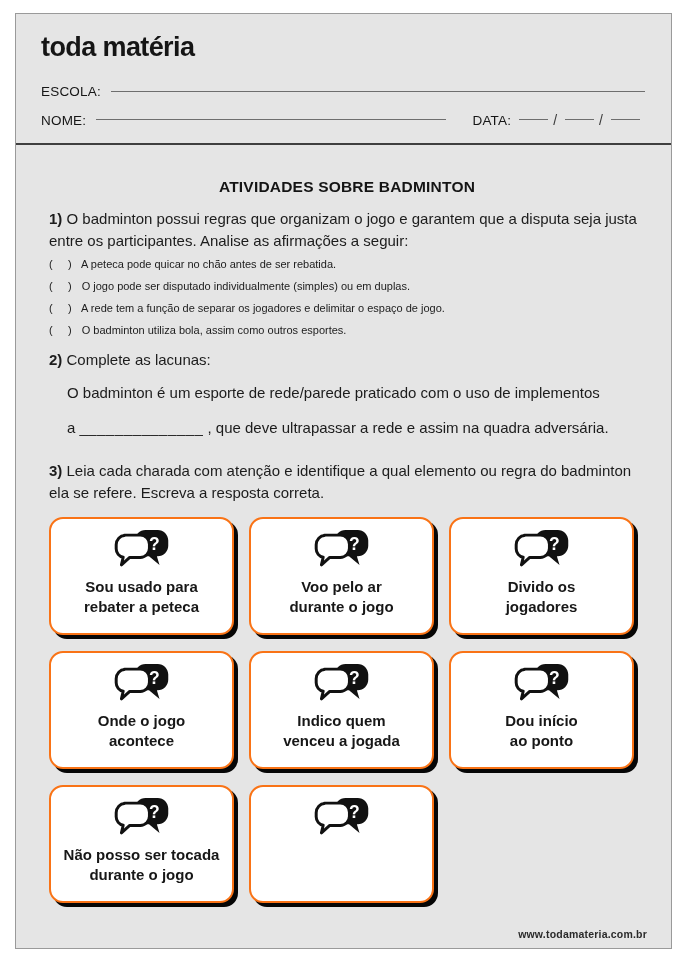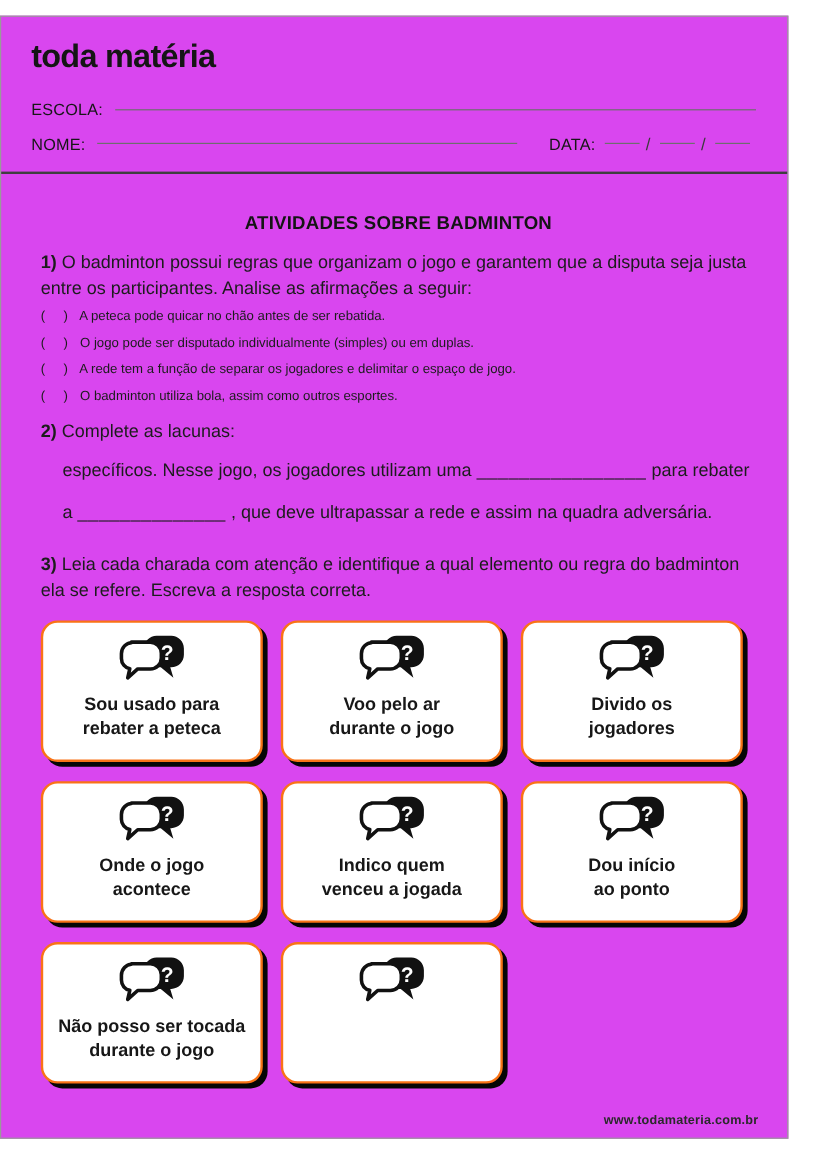--- a/index.html
+++ b/index.html
@@ -2,22 +2,22 @@
 <html><head>
 <meta charset="utf-8">
 <style>
   html,body{margin:0;padding:0;background:#fff;}
   body{
     width:685px;height:967px;position:relative;
     font-family:"Liberation Sans",sans-serif;color:#1c1c1c;
     -webkit-font-smoothing:antialiased;
   }
   .page{
-    position:absolute;left:0;top:13px;width:657px;height:936px;
-    border:1px solid #9a9a9a;background:#d946ef;box-sizing:border-box;
+    position:absolute;left:15px;top:13px;width:657px;height:936px;
+    border:1px solid #9a9a9a;background:#e5e5e5;box-sizing:border-box;
   }
   
   .header{
     height:131px;border-bottom:2px solid #3f3f3f;
     padding:18px 26px 0 25px;box-sizing:border-box;
   }
   .logo{
     font-size:27px;font-weight:bold;letter-spacing:-0.6px;color:#151515;
   }
   .field-row{display:flex;align-items:center;font-size:13.5px;color:#161616;}
@@ -127,25 +127,21 @@
         <span class="checkbox">(&nbsp;&nbsp;&nbsp;&nbsp;&nbsp;)</span>
         <span>O badminton utiliza bola, assim como outros esportes.</span>
       </div>
     </div>
 
     <div class="para q2-head">
       <span class="qnum">2)</span>
       <span>Complete as lacunas:</span>
     </div>
     <div class="q2-body">
-      <div class="q2-line">
-        <span>específicos. Nesse jogo, os jogadores utilizam uma</span>
-        <span class="blank">________________</span>
-        <span>para rebater</span>
-      </div>
+      <div class="q2-line">O badminton é um esporte de rede/parede praticado com o uso de implementos</div>
       <div class="q2-line">
         <span>a</span>
         <span class="blank">______________</span>
         <span>, que deve ultrapassar a rede e assim na quadra adversária.</span>
       </div>
     </div>
 
     <div class="para q3-para">
       <span class="qnum">3)</span>
       <span>Leia cada charada com atenção e identifique a qual elemento ou regra do badminton ela se refere. Escreva a resposta correta.</span>

